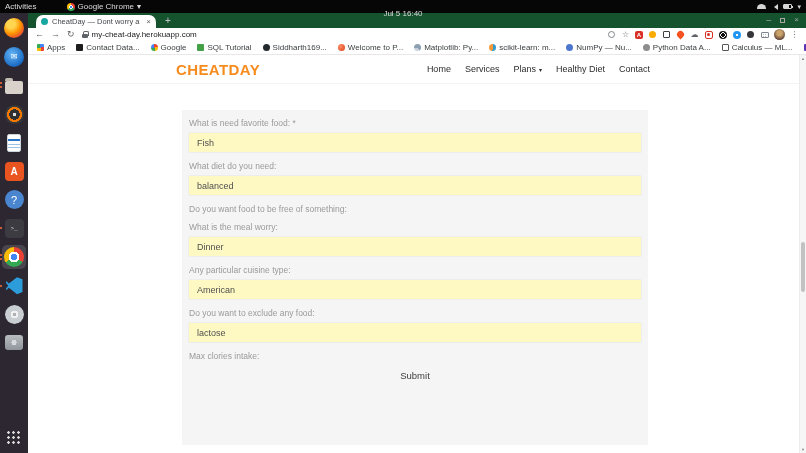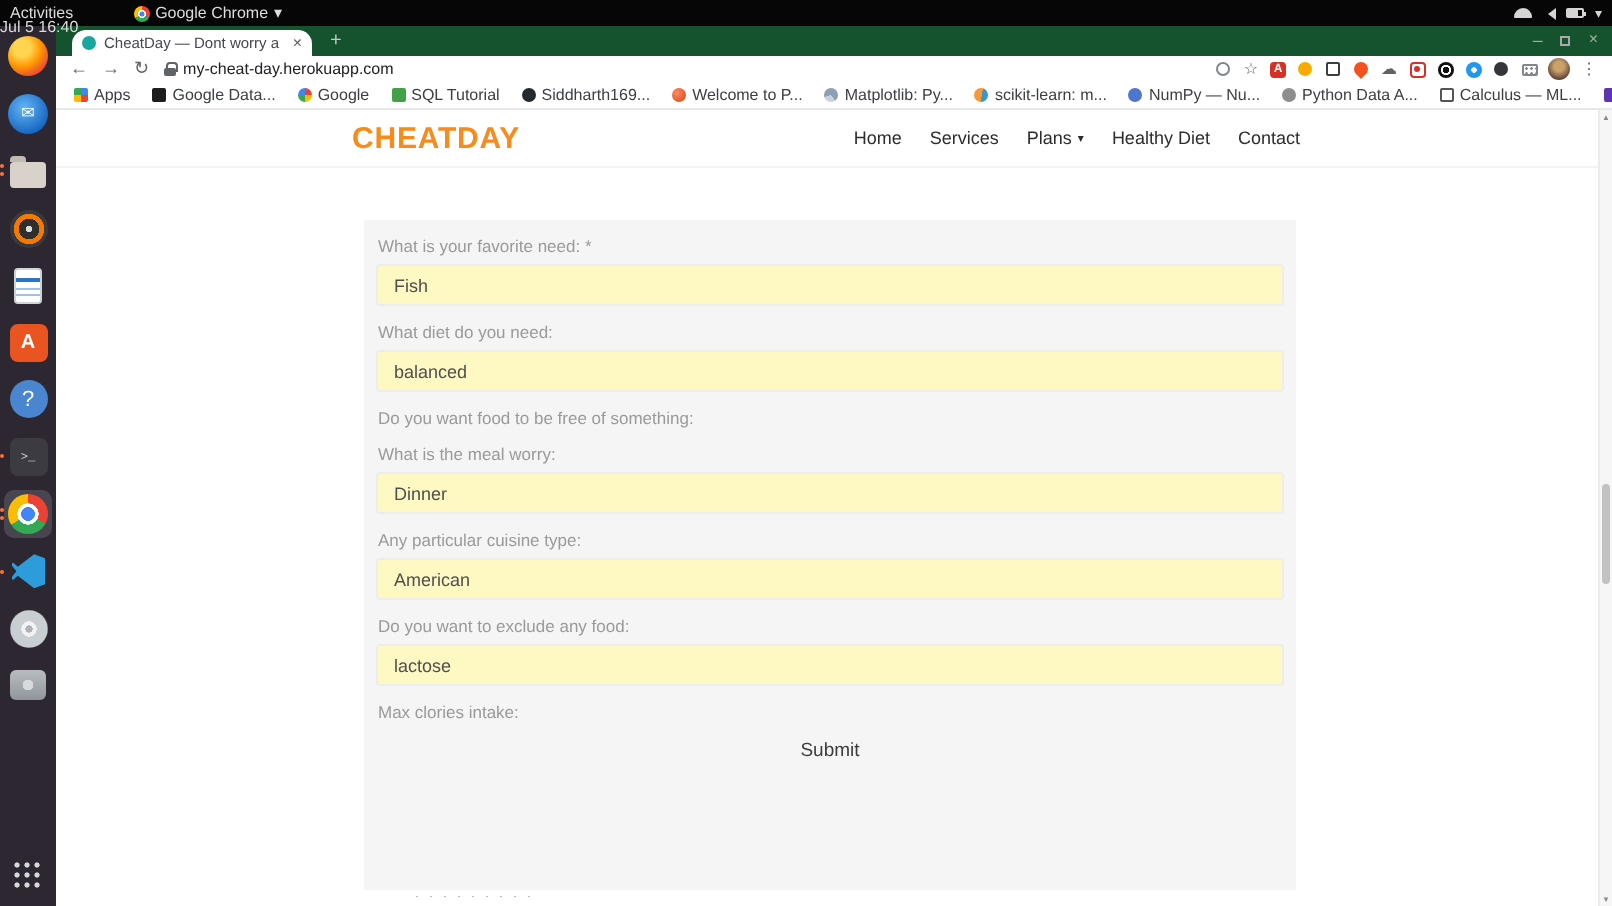--- a/index.html
+++ b/index.html
@@ -5,21 +5,21 @@
   * { margin:0; padding:0; box-sizing:border-box; }
   body { font-family:"Liberation Sans", sans-serif; background:#444; }
   .screen { position:relative; width:806px; height:453px; background:#fff; overflow:hidden; font-family:"Liberation Sans", sans-serif; }
 
   
   .gnome { position:absolute; top:0; left:0; width:806px; height:13px; background:#060606; color:#dcdcdc; font-size:8px; display:flex; align-items:center; z-index:30; }
   .gn-activities { margin-left:5px; }
   .gn-app { margin-left:30px; display:flex; align-items:center; gap:3px; }
   .mini-chrome { width:8px; height:8px; border-radius:50%;
     background:radial-gradient(circle,#4285f4 0 22%,#fff 23% 34%,transparent 35%),conic-gradient(#ea4335 0 33%,#34a853 0 66%,#fbbc05 0); }
-  .gn-clock { position:absolute; left:0; right:0; pointer-events:none;margin-top:13px; }
+  .gn-clock { position:absolute; left:0; right:0; text-align:center; pointer-events:none;margin-top:13px; }
   .gn-tray { position:absolute; right:5px; top:0; height:13px; display:flex; align-items:center; gap:5px; }
   .wifi-ic { width:9px; height:5px; background:#d5d5d5; border-radius:9px 9px 1px 1px; }
   .vol-ic { width:0; height:0; border:3px solid transparent; border-right:4px solid #d5d5d5; }
   .batt-ic { width:9px; height:5px; border:1px solid #d5d5d5; border-radius:1px; position:relative; background:linear-gradient(90deg,#d5d5d5 0 70%,transparent 70%); }
   .batt-ic::after { content:""; position:absolute; right:-2px; top:1px; width:1px; height:2px; background:#d5d5d5; }
   .tray-caret { font-size:7px; color:#d5d5d5; }
 
   
   .dock { position:absolute; top:13px; left:0; width:28px; height:440px; background:#2c2731; display:flex; flex-direction:column; align-items:center; padding-top:1px; z-index:25; }
   .dock-item { position:relative; width:24px; height:24px; margin:2.3px 0; border-radius:5px; display:flex; align-items:center; justify-content:center; }
@@ -257,21 +257,21 @@
       </span>
     </div>
 
     <div class="bookmarks">
       <span class="bm">
           <span class="bm-ico"></span>
           <span>Apps</span>
         </span>
       <span class="bm">
           <span class="bm-ico"></span>
-          <span>Google Data...</span>
+          <span>Contact Data...</span>
         </span>
       <span class="bm">
           <span class="bm-ico"></span>
           <span>Google</span>
         </span>
       <span class="bm">
           <span class="bm-ico"></span>
           <span>SQL Tutorial</span>
         </span>
       <span class="bm">
@@ -327,21 +327,21 @@
               <span>Healthy Diet</span>
             </a>
           <a href="#">
               <span>Contact</span>
             </a>
         </span>
       </div>
       <div class="header-rule"></div>
 
       <div class="formpanel">
-        <div class="f-label">What is your favorite need: *</div>
+        <div class="f-label">What is need favorite food: *</div>
         <input class="f-input" value="Fish" style="">
         <div class="f-label">What diet do you need:</div>
         <input class="f-input" value="balanced" style="">
         <div class="f-label">Do you want food to be free of something:</div>
         <div class="f-label">What is the meal worry:</div>
         <input class="f-input" value="Dinner" style="">
         <div class="f-label">Any particular cuisine type:</div>
         <input class="f-input" value="American" style="">
         <div class="f-label">Do you want to exclude any food:</div>
         <input class="f-input" value="lactose" style="">

